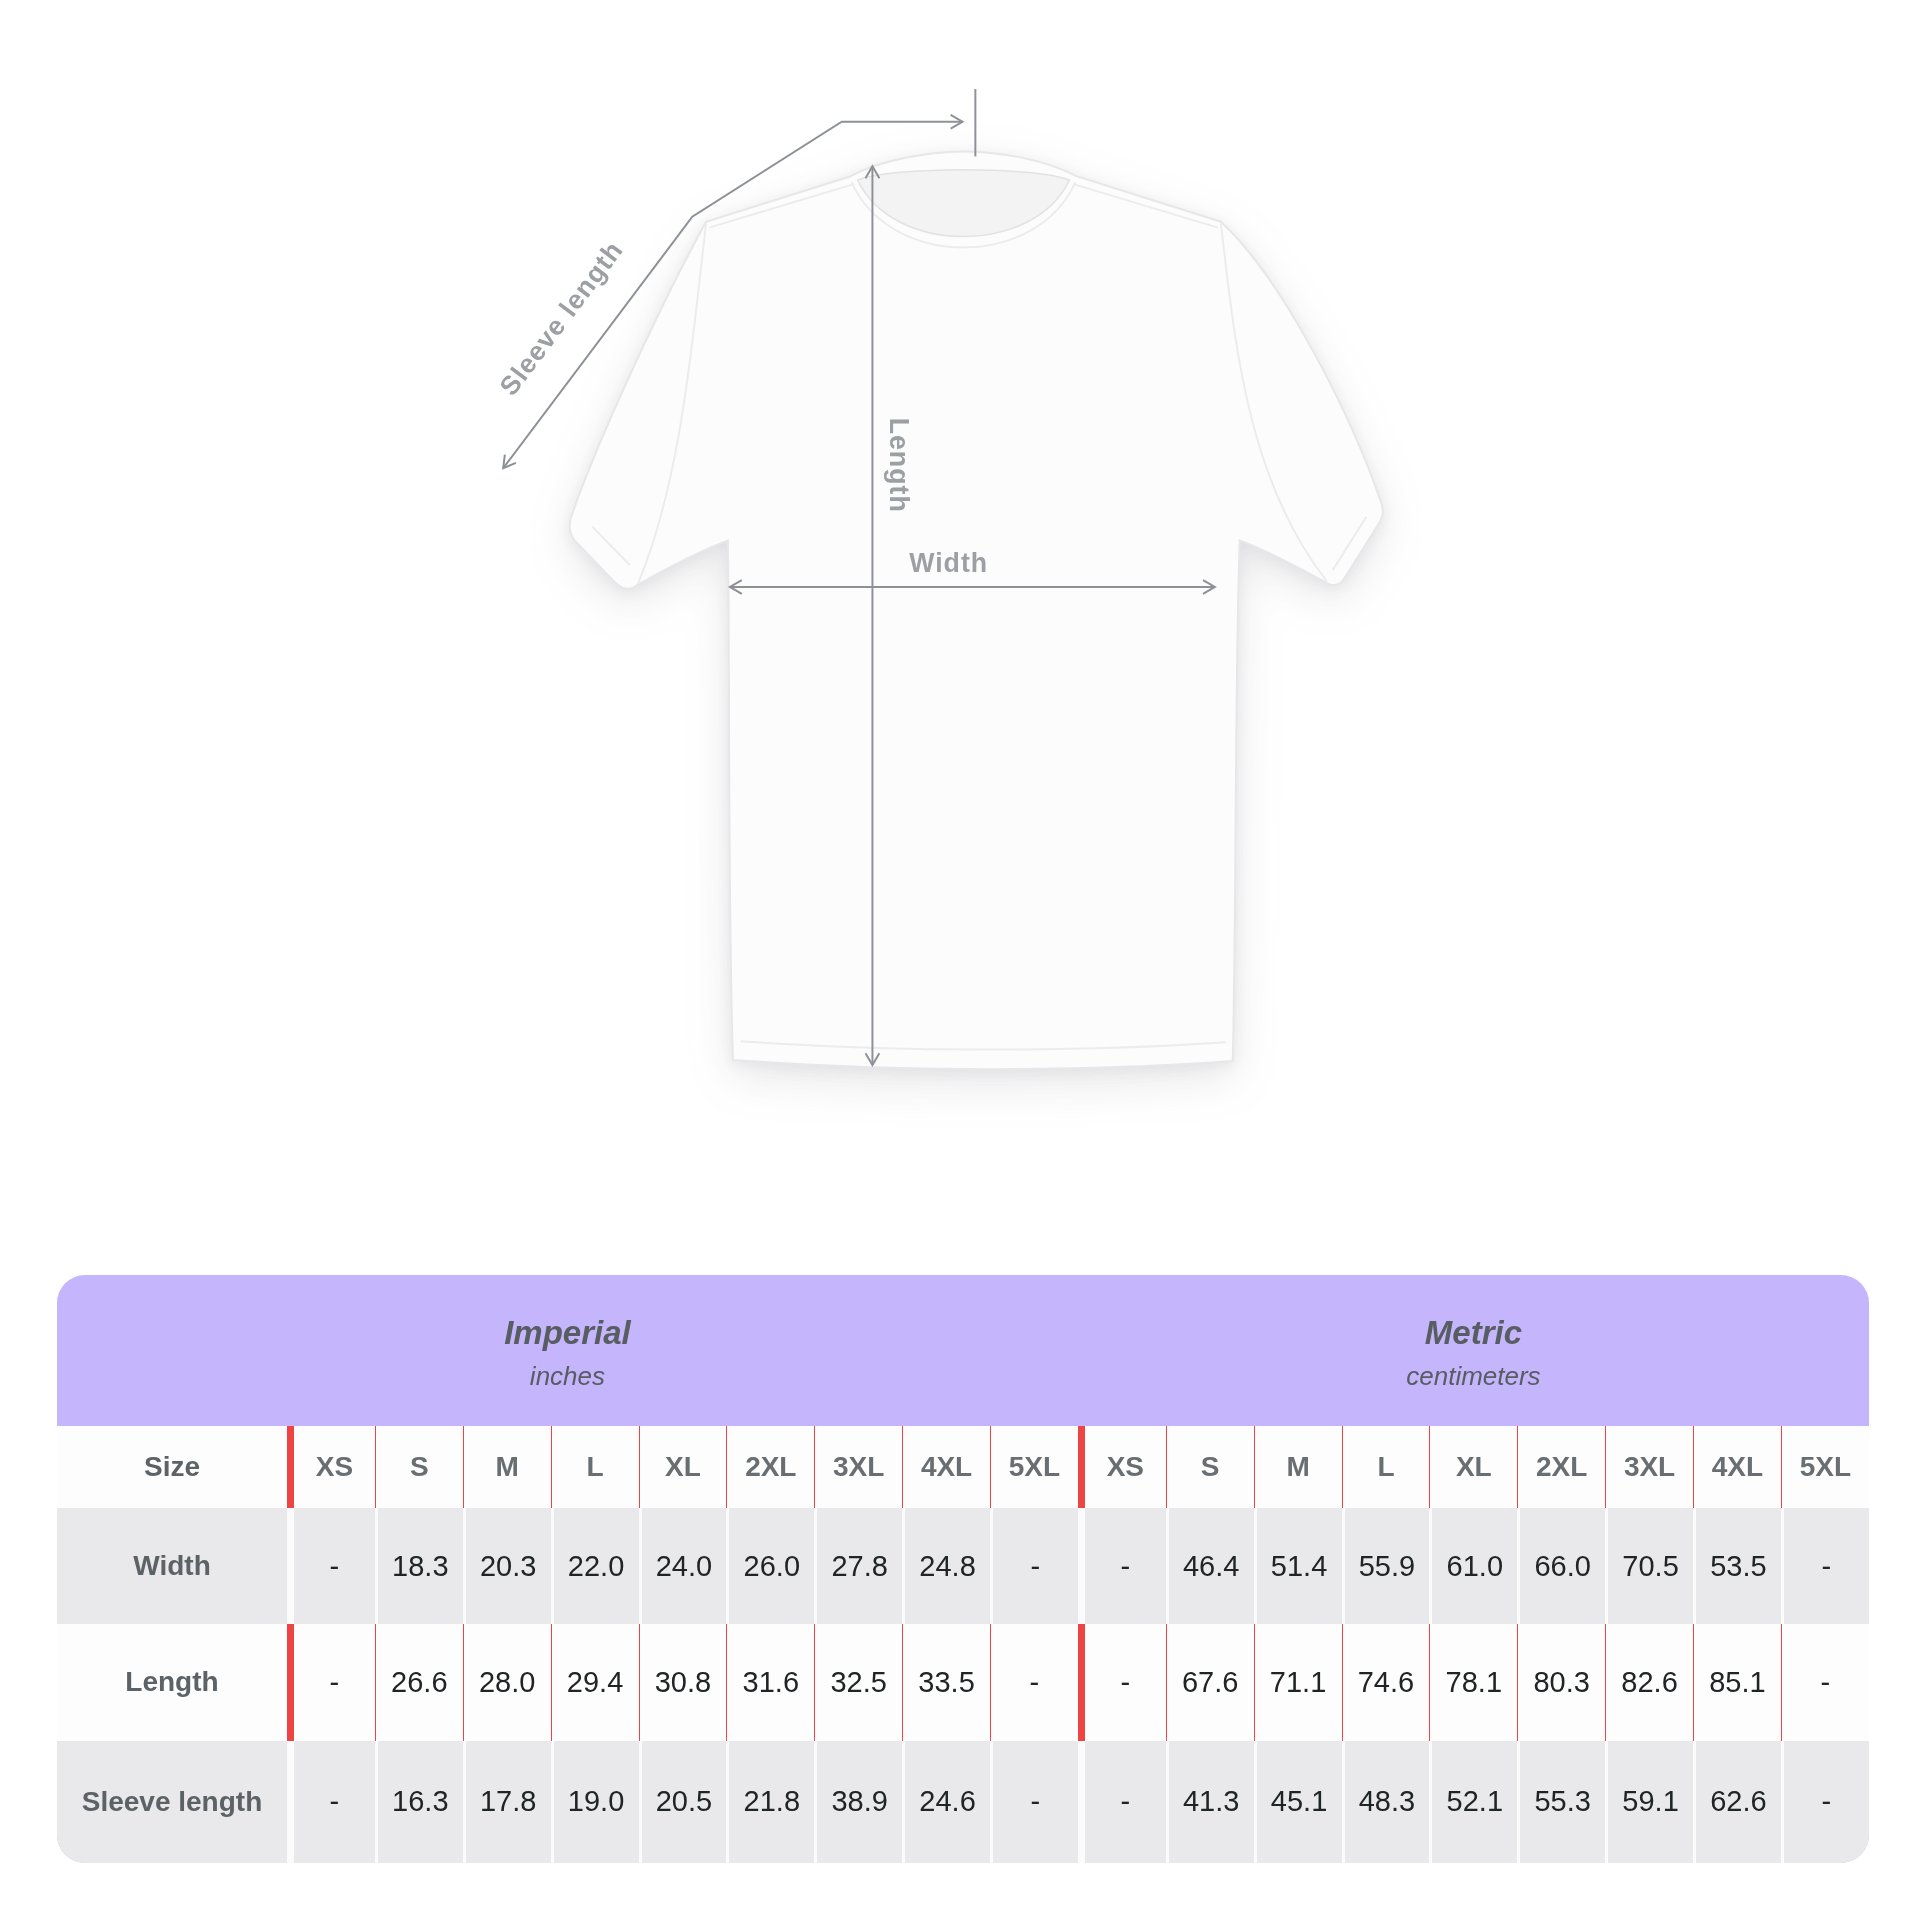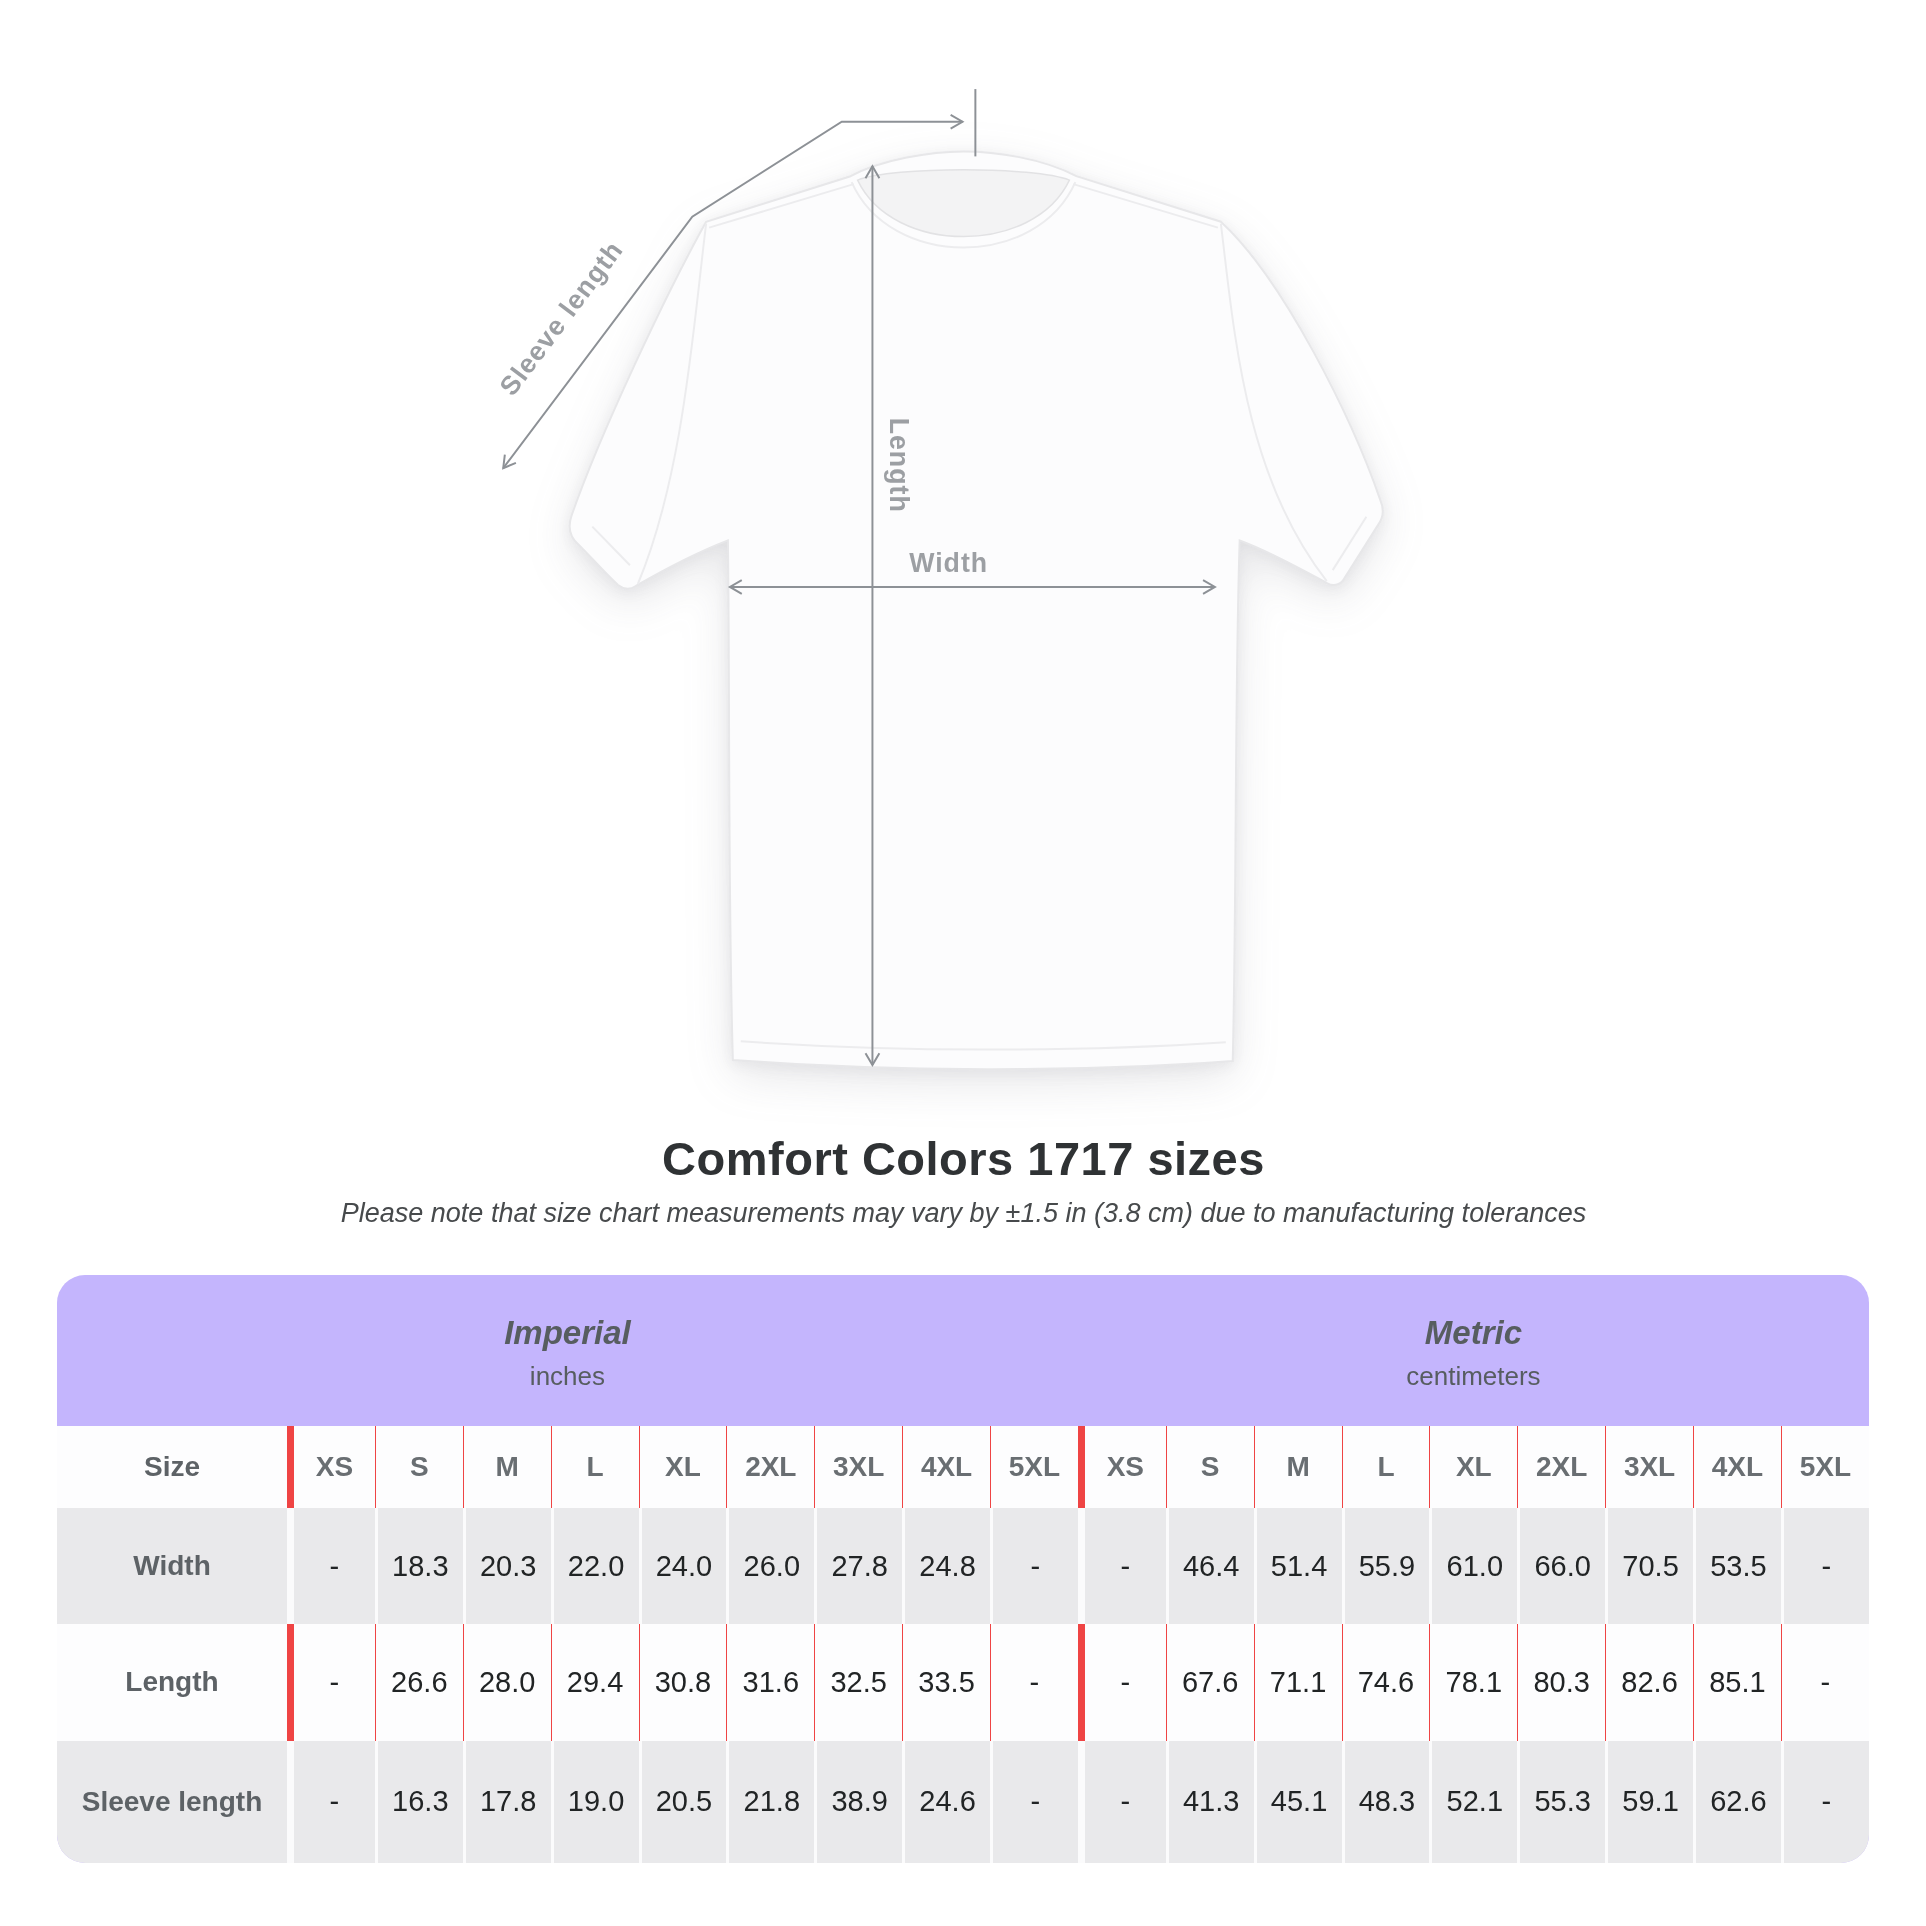--- a/index.html
+++ b/index.html
@@ -31,21 +31,21 @@
 
   
   .chart-wrap {
     position:absolute; top:1275px; left:57px; width:1812px; height:588px;
     background:#c4b5fd; border-radius:28px; overflow:hidden;
   }
   table.grid { width:100%; height:100%; border-collapse:separate; border-spacing:0; table-layout:fixed; }
   col.c-label { width:230px; }
   .unit-row td { height:143px; background:transparent; vertical-align:middle; text-align:center; }
   .unit-name { font-size:33px; font-weight:bold; font-style:italic; color:#575d60; margin-top:6px; }
-  .unit-sub  { font-size:26px; color:#575d60; margin-top:9px; }
+  .unit-sub  { font-size:26px; font-style:italic; color:#575d60; margin-top:9px; }
 
   .size-row th { height:78px; font-size:28px; font-weight:bold; color:#696e72; }
   .data-row td { height:110px; font-size:29px; color:#212425; font-weight:normal; }
   .data-row.h-bottom td { height:116px; }
   th, td { text-align:center; vertical-align:middle; }
   td.row-label, th.row-label { font-size:28px; font-weight:bold; color:#5d6266; }
 
   tr.row-white th, tr.row-white td { background:#fdfdfe; }
   tr.row-gray  td { background:#e9e9eb; }
   tr.row-white th + th, tr.row-white td + td { border-left:1px solid #ef4444;margin-left:20px; }
@@ -119,24 +119,20 @@
       <g transform="translate(737,593) rotate(180)">
           <path class="measure" d="M -12 -7 L 0 0 L -12 7"></path>
         </g>
       <g transform="translate(1227,593)">
           <path class="measure" d="M -12 -7 L 0 0 L -12 7"></path>
         </g>
     </g>
     <text class="measure-label" x="958" y="578" text-anchor="middle">Width</text>
   </svg>
 
-  <div class="heading">
-    <h1>Comfort Colors 1717 sizes</h1>
-    <p>Please note that size chart measurements may vary by ±1.5 in (3.8 cm) due to manufacturing tolerances</p>
-  </div>
 
   <div class="chart-wrap">
     <table class="grid">
       <colgroup>
         <col class="c-label">
         <col>
           <col>
           <col>
           <col>
           <col>

